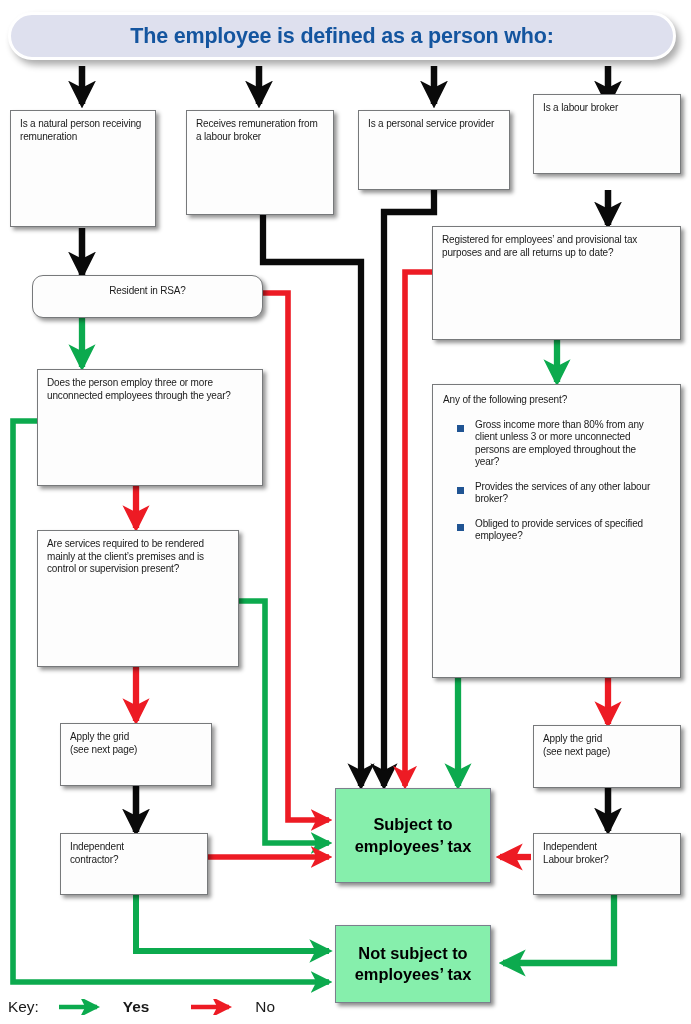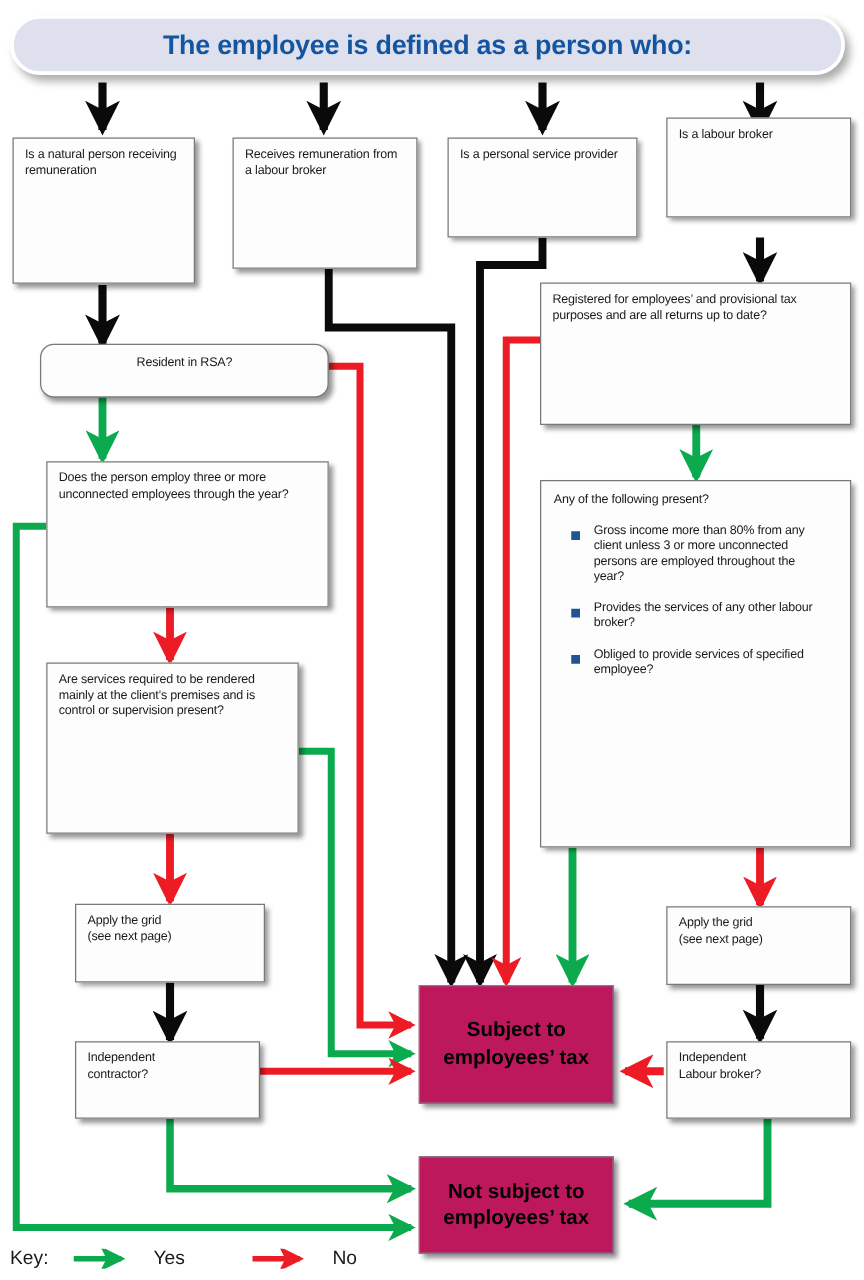--- a/index.html
+++ b/index.html
@@ -31,21 +31,21 @@
     color: #1a1a1a;
     font-size: 10px;
     line-height: 1.255;
     padding: 7px 9px 6px 9px;
     letter-spacing: -0.15px;
   }
   .node.center { text-align: center; padding-top: 9px; }
   .terminal {
     position: absolute;
     z-index: 3;
-    background: #be185d;
+    background: #86efac;
     border: 1.5px solid #7b7f8c;
     box-shadow: 3px 3px 4px rgba(0,0,0,0.45);
     color: #000;
     font-weight: bold;
     font-size: 16.4px;
     line-height: 1.3;
     text-align: center;
     display: flex;
     align-items: center;
     justify-content: center;
@@ -84,21 +84,21 @@
     position: absolute;
     left: 8px; top: 998px;
     z-index: 3;
     display: flex;
     align-items: center;
     font-size: 15.4px;
     color: #1a1a1a;
   }
   #key .klabel { margin-right: 18px; }
   #key .kswatch { display: flex; align-items: center; margin-right: 8px; }
-  #key .ktext { margin-right: 52px; }
+  #key .ktext { margin-right: 40px; font-weight: bold; }
   .kline { display: block; }
 </style>
 </head>
 <body>
 
 <div id="canvas">
 
   <svg id="wires" viewBox="0 0 691 1024" width="691" height="1024">
     <defs>
       <marker id="ah-black" viewBox="0 0 10 10" refX="8.4" refY="5" markerWidth="4.3" markerHeight="4.3" orient="auto-start-reverse">

